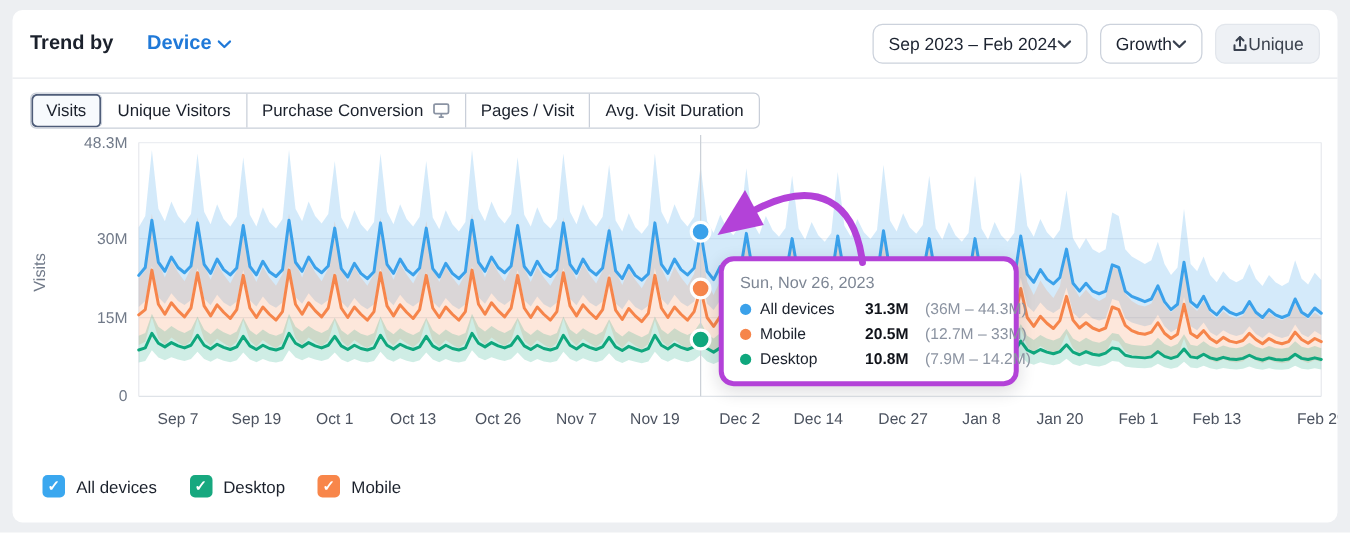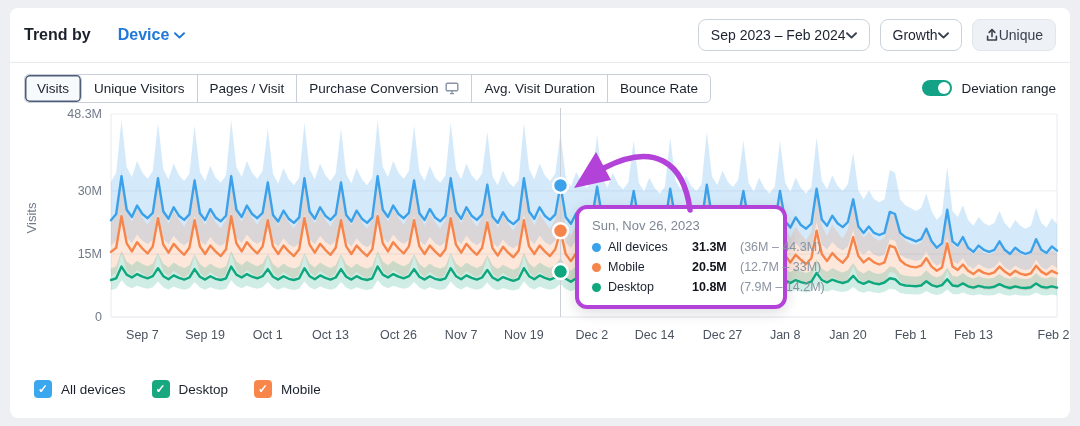--- a/index.html
+++ b/index.html
@@ -26,21 +26,21 @@
   .tab:last-child{border-right:none;}
   .tab.selected{box-shadow:inset 0 0 0 1.5px #4f5d79;border-radius:5px;background:#f7fafd;}
   .monitor-ic{display:inline-flex;color:#8a93a3;}
   .deviation{display:flex;align-items:center;gap:9px;font-size:13.5px;}
   .toggle{width:30px;height:16px;border-radius:9px;position:relative;cursor:pointer;}
   .toggle .knob{position:absolute;right:2px;top:2px;width:12px;height:12px;border-radius:50%;background:#fff;}
   
   .chart{position:absolute;left:0;top:92px;width:980px;height:250px;}
   .chart svg{font-family:"Liberation Sans",sans-serif;}
   
-  .tooltip{position:absolute;left:565px;top:197px;width:212px;box-sizing:border-box;
+  .tooltip{position:absolute;left:565px;top:197px;width:240px;box-sizing:border-box;
            background:#fff;border:4px solid #b342d8;border-radius:12px;
            padding:9px 8px 11px 13px;box-shadow:0 4px 14px rgba(20,24,38,.14);z-index:5;}
   .tt-date{color:#7d8694;font-size:13px;margin-bottom:7px;}
   .tt-row{display:flex;align-items:center;margin-top:6px;font-size:12.5px;white-space:nowrap;}
   .tt-dot{width:9px;height:9px;border-radius:50%;flex:0 0 9px;margin-right:7px;}
   .tt-label{flex:0 0 84px;}
   .tt-value{font-weight:700;flex:0 0 48px;color:#10131a;}
   .tt-range{color:#8b93a1;}
   .arrow-svg{position:absolute;left:552px;top:132px;z-index:6;pointer-events:none;}
   
@@ -99,43 +99,34 @@
 
     <div class="toolbar">
       <div class="tabs">
         <div class="tab selected">
           <span>Visits</span>
         </div>
         <div class="tab">
           <span>Unique Visitors</span>
         </div>
         <div class="tab">
-          <span>Pages / Visit</span>
-        </div>
-        <div class="tab">
           <span>Purchase Conversion</span>
           <span class="monitor-ic">
             <svg width="14" height="13" viewBox="0 0 14 13" fill="none" stroke="currentColor" stroke-width="1.4">
               <rect x="1.2" y="1.2" width="11.6" height="7.6" rx="1.2"></rect>
                 <path d="M5 11.6 H9 M7 9 V11.4"></path>
             </svg>
           </span>
         </div>
         <div class="tab">
+          <span>Pages / Visit</span>
+        </div>
+        <div class="tab">
           <span>Avg. Visit Duration</span>
         </div>
-        <div class="tab">
-          <span>Bounce Rate</span>
-        </div>
-      </div>
-      <div class="deviation">
-        <span class="toggle" style="background: rgb(20, 162, 135);">
-          <span class="knob"></span>
-        </span>
-        <span>Deviation range</span>
       </div>
     </div>
 
     <div class="chart">
       <svg id="chart-svg" width="1060" height="250" viewBox="0 0 1060 250">
           <line x1="101" x2="1047" y1="14.0" y2="14.0" stroke="#eceef2" stroke-width="1"></line>
           <line x1="101" x2="1047" y1="90.9" y2="90.9" stroke="#eceef2" stroke-width="1"></line>
           <line x1="101" x2="1047" y1="154.0" y2="154.0" stroke="#eceef2" stroke-width="1"></line>
           <line x1="101" x2="1047" y1="217.0" y2="217.0" stroke="#dfe3e8" stroke-width="1"></line>
           <line x1="101" x2="101" y1="14" y2="217" stroke="#e8eaee"></line>

